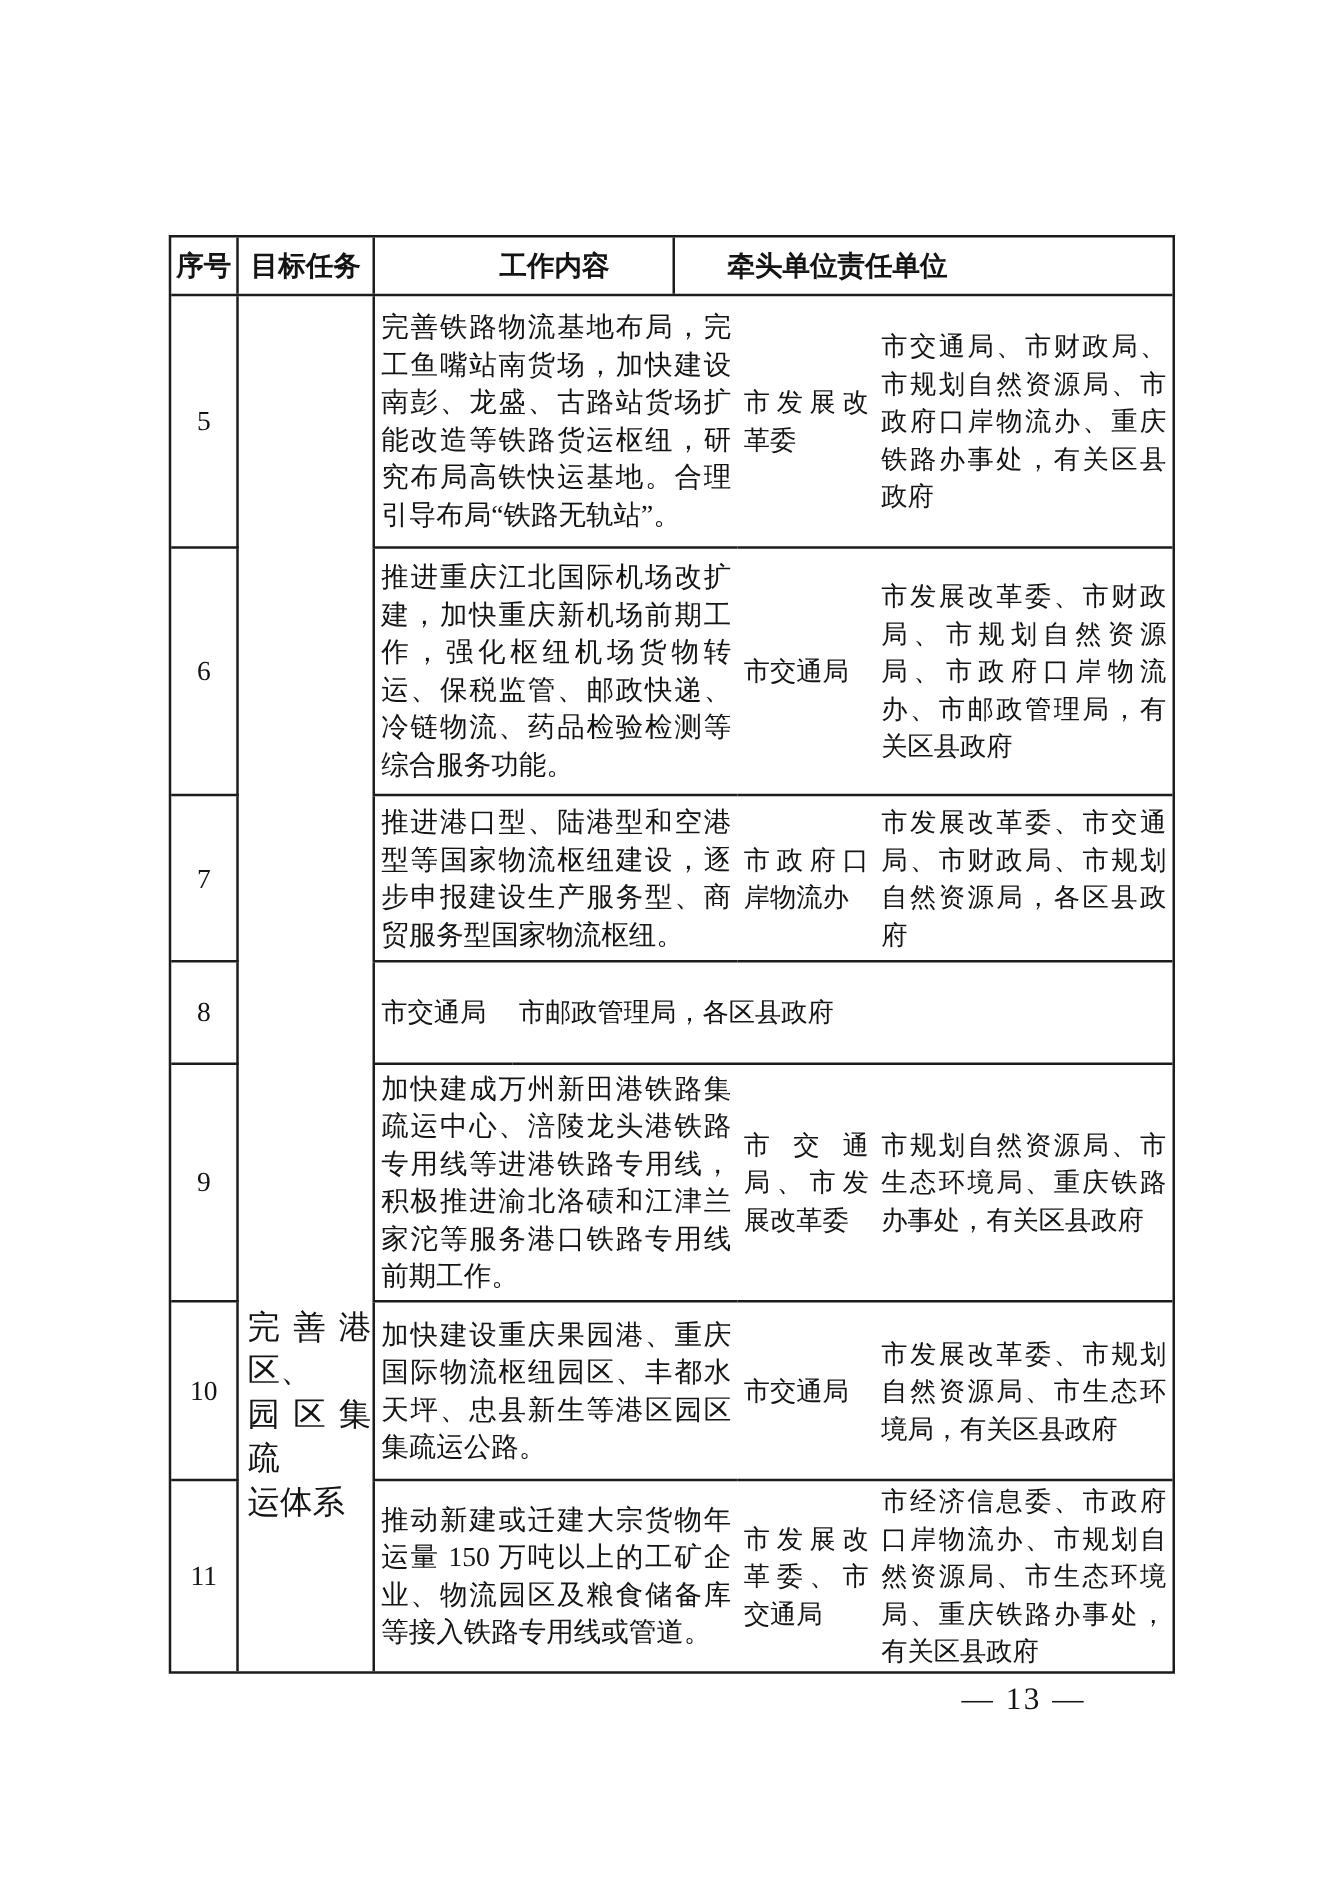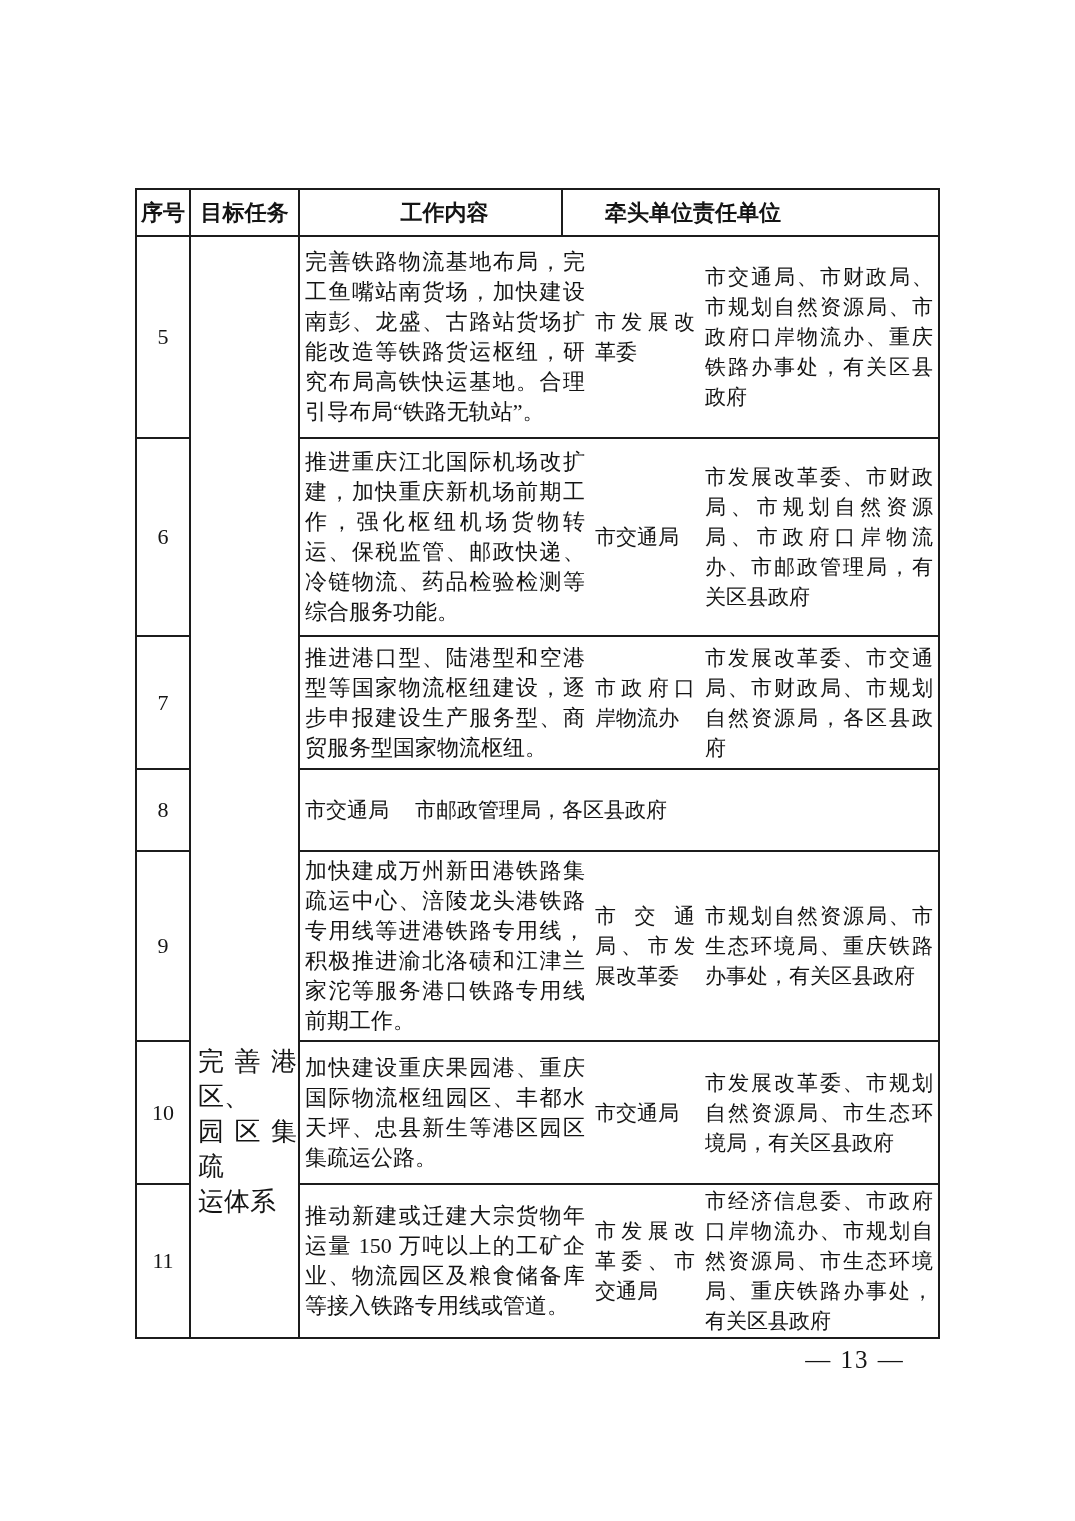--- a/index.html
+++ b/index.html
@@ -16,21 +16,21 @@
   
   .hdr-row {
     display:flex; height:47px;
     border-bottom:2px solid #1c1c1c;
     font-family:"Liberation Sans","DejaVu Sans",sans-serif;
     font-weight:bold; font-size:22px;
   }
   .hdr-cell { display:flex; align-items:center; justify-content:center; height:100%; }
   .hdr-seq  { width:54px;  border-right:2px solid #1c1c1c; }
   .hdr-task { width:109px; border-right:2px solid #1c1c1c; }
-  .hdr-work { width:263px; border-right:2px solid #1c1c1c; padding-left:28px; }
+  .hdr-work { width:219px; border-right:2px solid #1c1c1c; padding-left:28px;margin-left:21px; }
   .hdr-rest { flex:1; justify-content:flex-start; padding-left:42px; }
   .hdr-resp-label { }
   
   .tbl-body { position:relative; }
   .row { display:flex; }
   .cell { display:flex; align-items:center; }
   .cell-num  { width:54px; justify-content:center; font-size:22px; }
   .cell-task { width:109px; }
   .cell-work { width:290px; padding:0 5px; }
   .cell-lead { width:110px; padding:0 5px; }
@@ -48,21 +48,21 @@
   }
   .cell-resp .txt, .cell-lead .txt { font-size:21px; }
   
   .task-overlay {
     position:absolute; left:58px; width:105px; top:854px;
     padding:0 3px; font-size:26px; line-height:35px;
     text-align:justify; white-space:pre-line;
   }
   
   .page-num {
-    position:absolute; left:800px; top:1346px; width:110px;
+    position:absolute; left:764px; top:1346px; width:110px;
     font-size:25px; text-align:center; letter-spacing:2px;
   }
 </style>
 </head>
 <body>
 
 <div class="doc-table">
 
   <div class="hdr-row">
     <div class="hdr-cell hdr-seq">序号</div>

